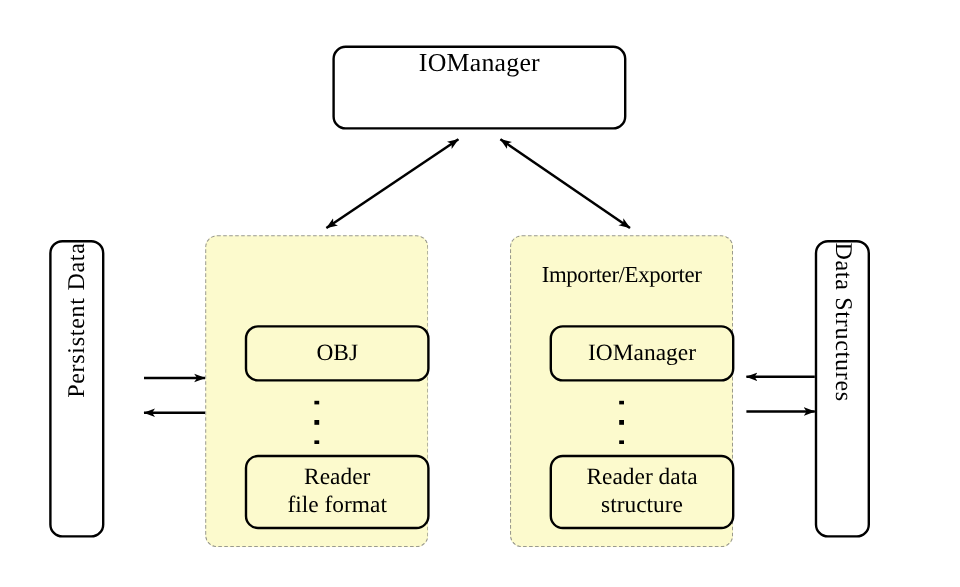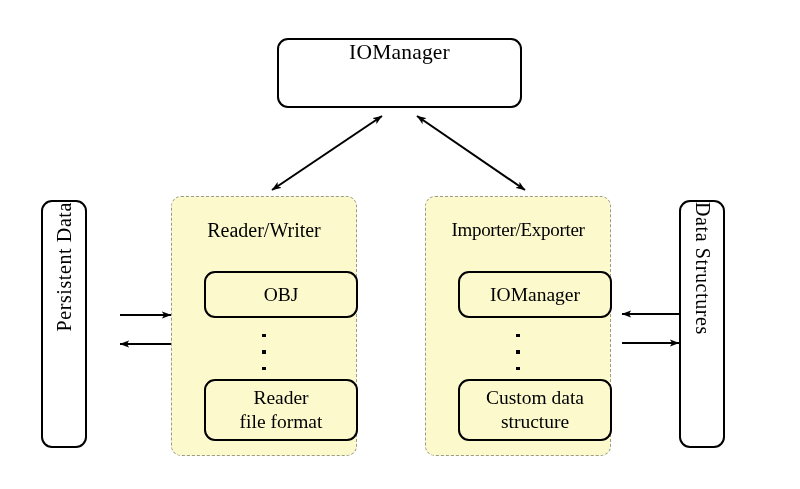--- a/index.html
+++ b/index.html
@@ -182,21 +182,20 @@
 
   <div class="node side-box side-box-left">
     <span class="vlabel-up">Persistent Data</span>
   </div>
 
   <div class="node side-box side-box-right">
     <span class="vlabel-down">Data Structures</span>
   </div>
 
   <div class="group-box group-left">
-    <div class="group-title">Reader/Writer</div>
 
     <div class="item-box item-first">
       <span>OBJ</span>
     </div>
 
     <div class="ellipsis">
       <span></span>
       <span></span>
       <span></span>
     </div>
@@ -217,19 +216,19 @@
     </div>
 
     <div class="ellipsis">
       <span></span>
       <span></span>
       <span></span>
     </div>
 
     <div class="item-box item-last">
       <span>
-        <span>Custom data</span><br>
+        <span>Reader data</span><br>
         <span>structure</span>
       </span>
     </div>
   </div>
 
 </div>
 
 </body></html>

